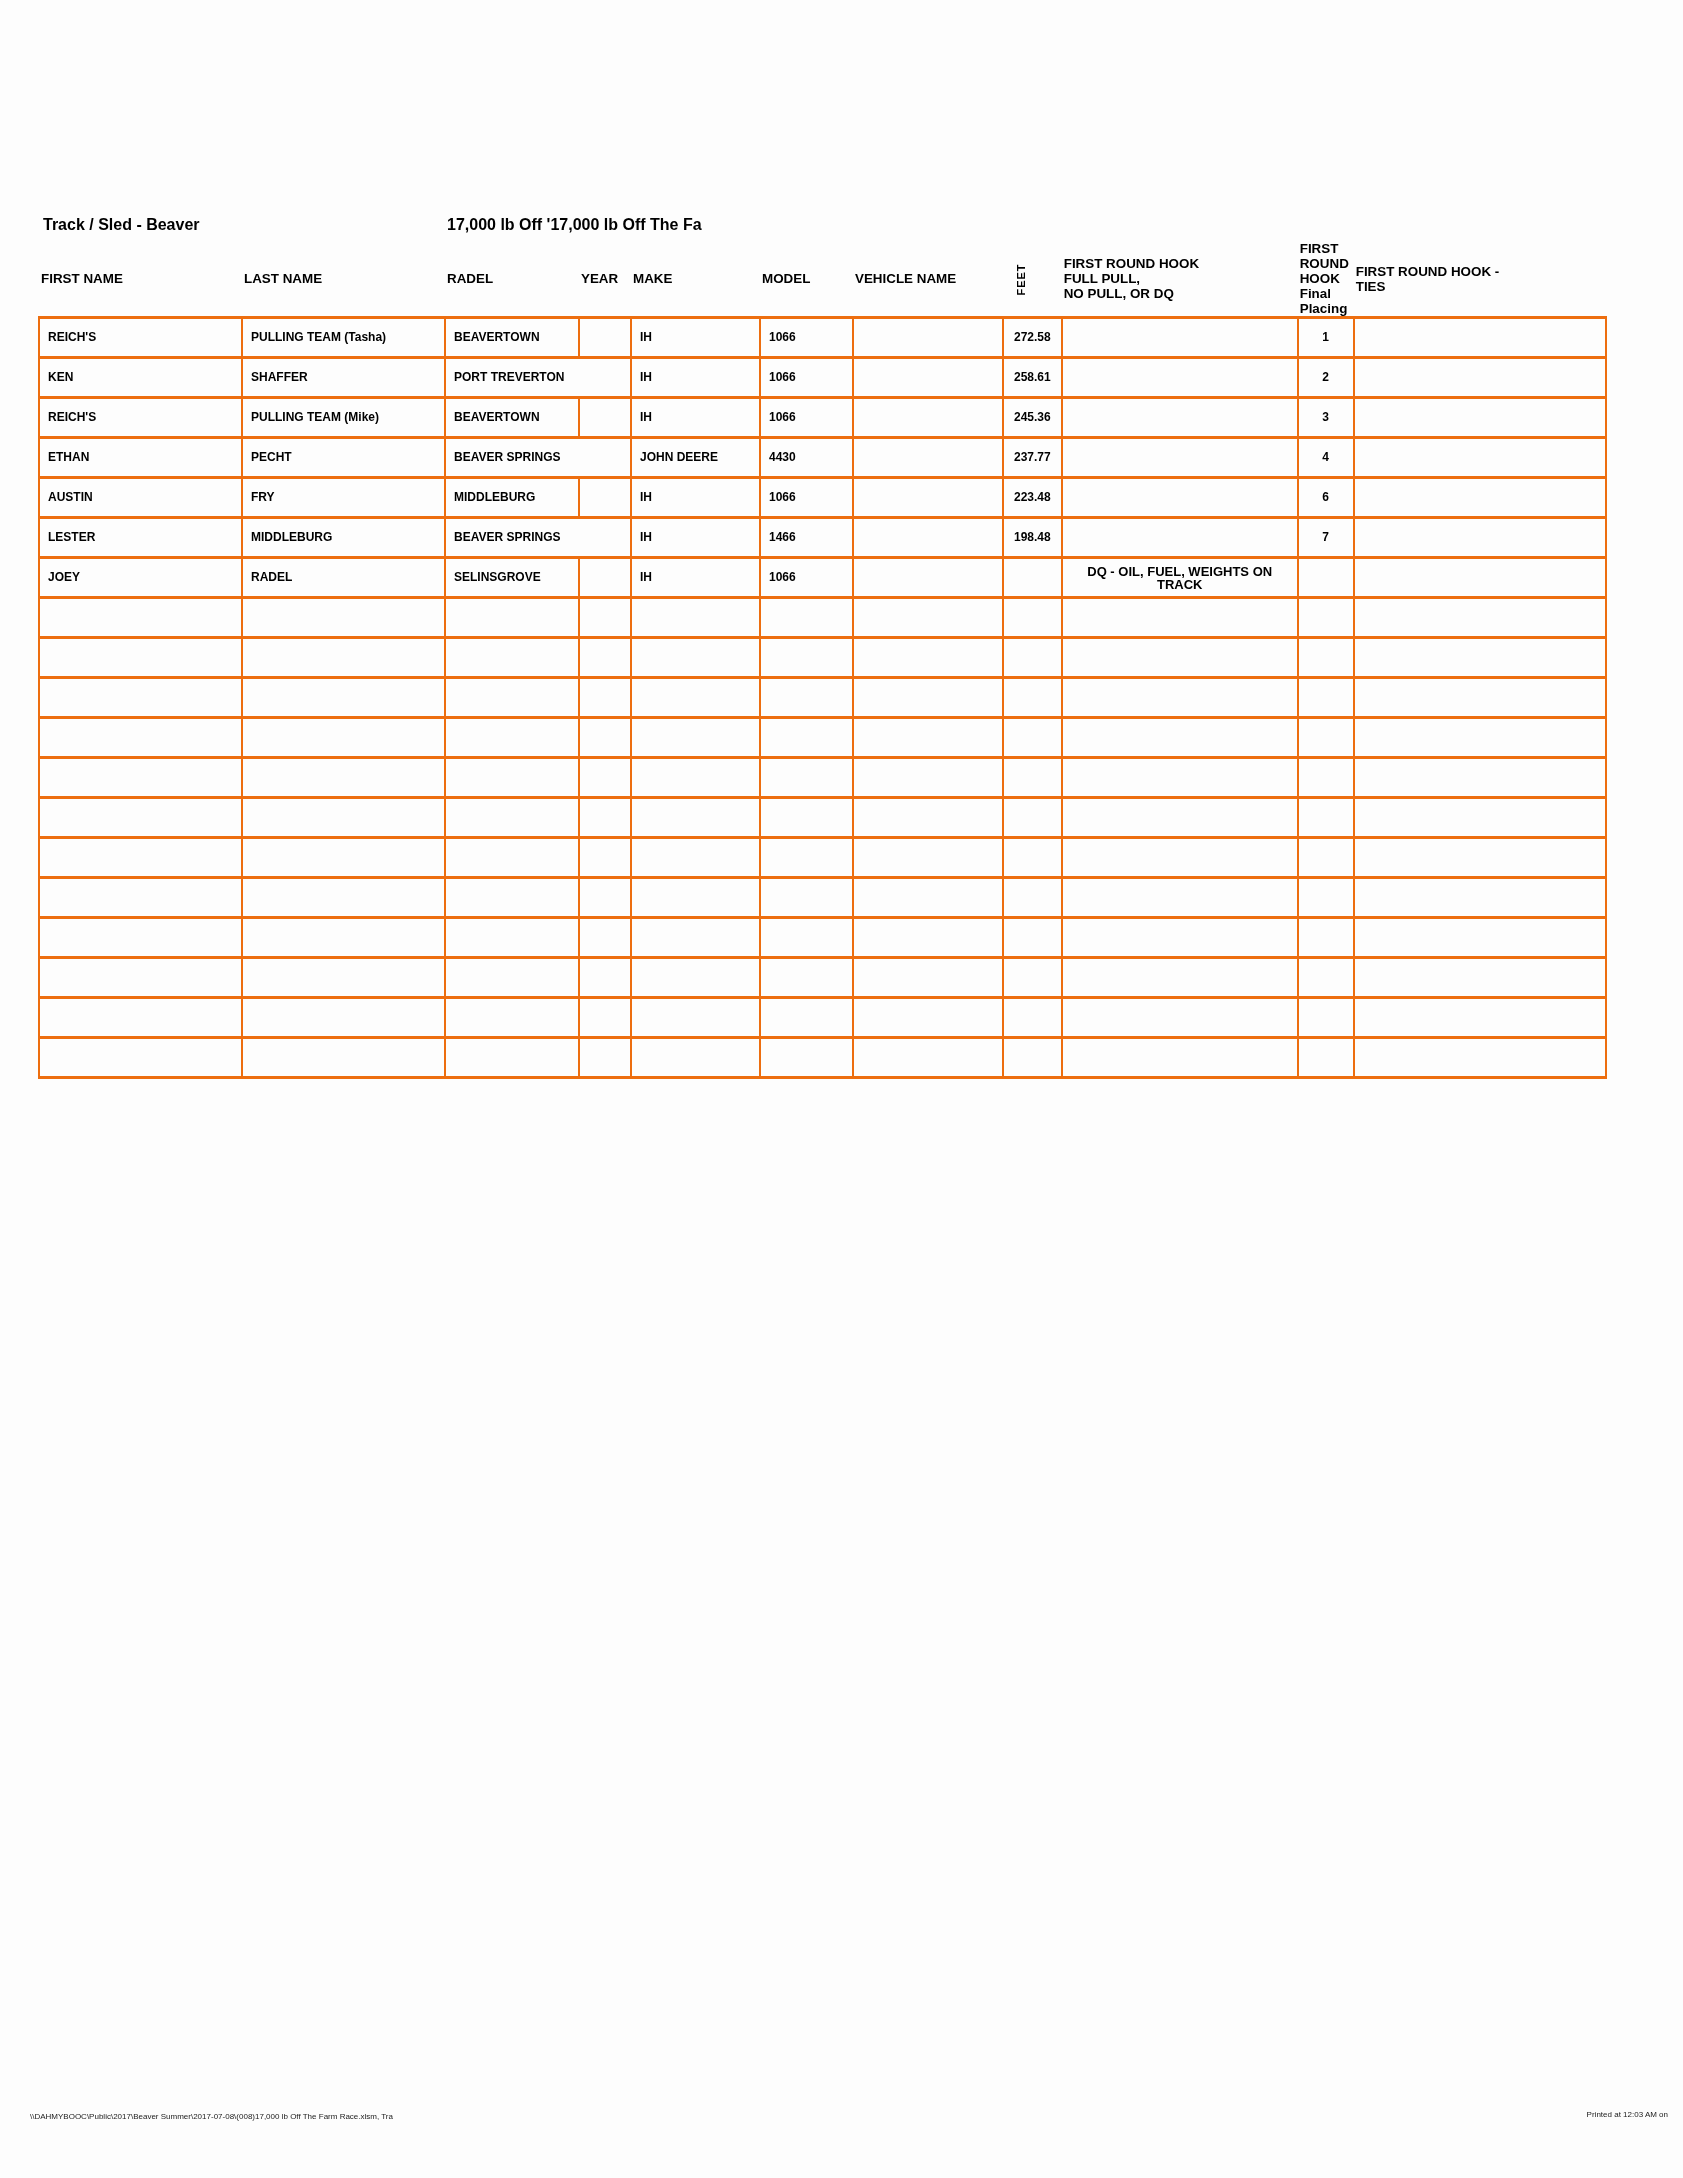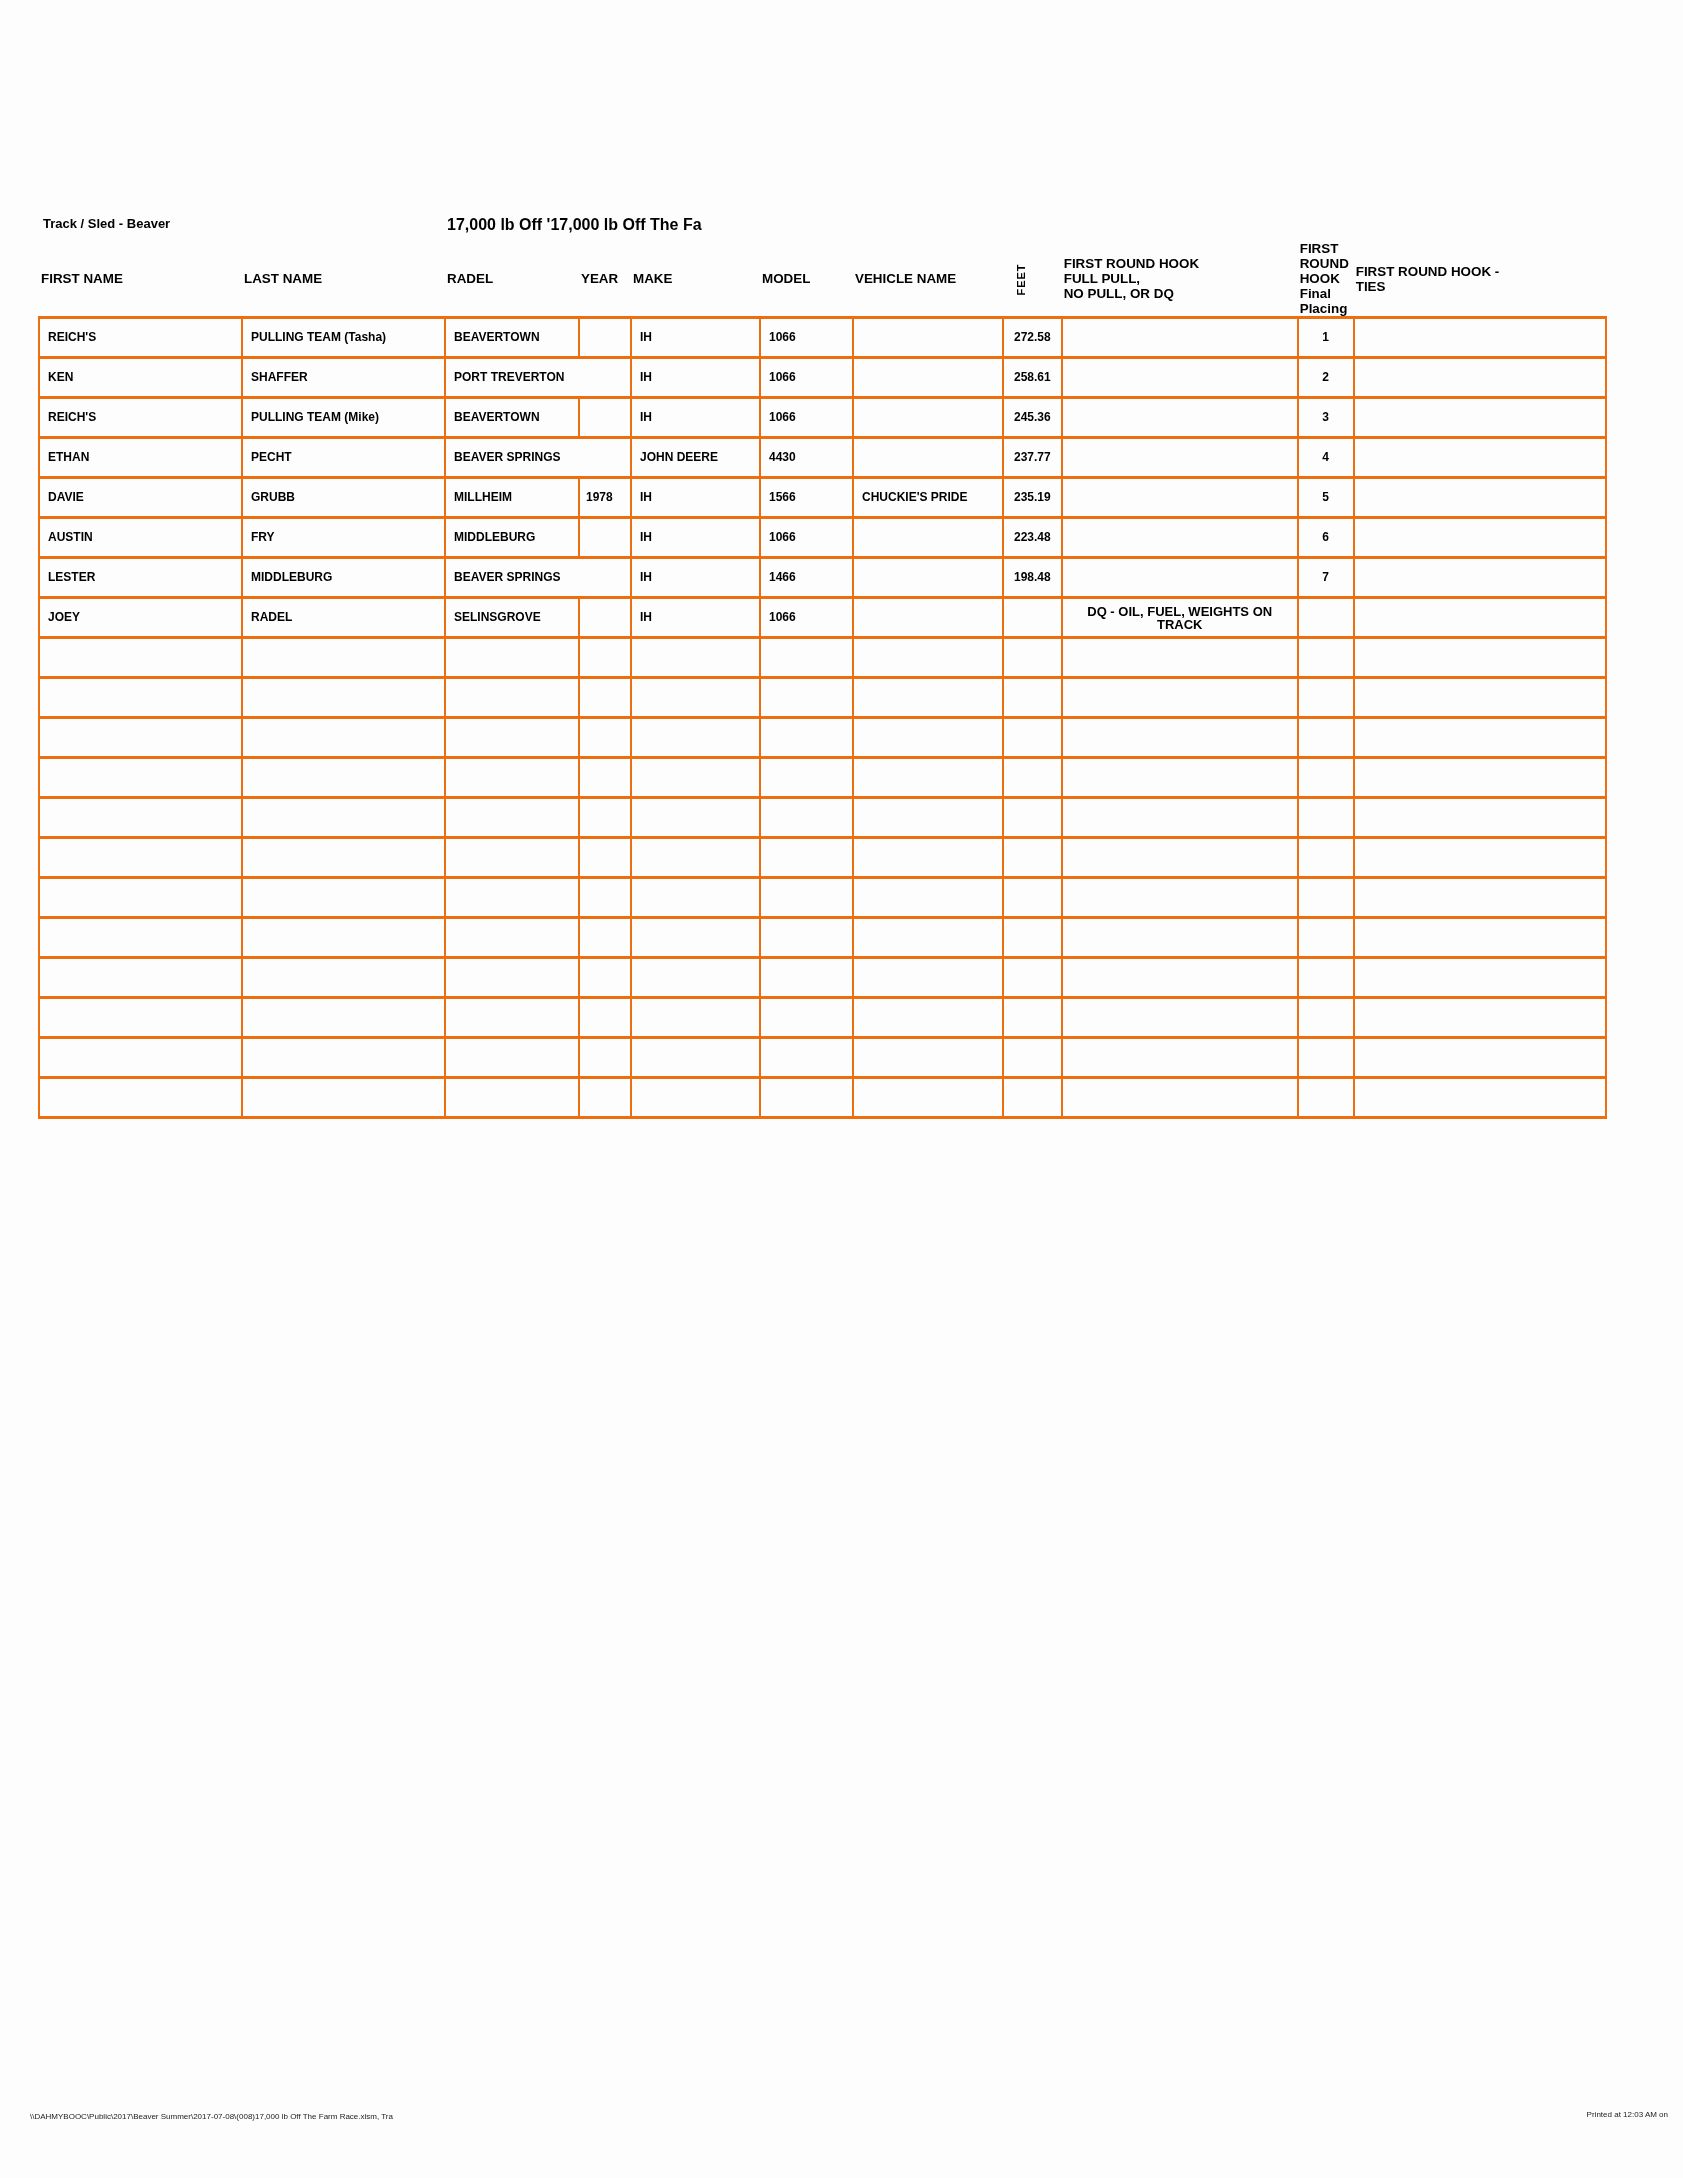--- a/index.html
+++ b/index.html
@@ -4,21 +4,21 @@
 <style>
   html,body{margin:0;padding:0;}
   body{
     width:1683px;height:2178px;position:relative;
     background:#fdfdfd;
     font-family:"Liberation Sans", sans-serif;
     color:#000;
   }
   .page-title-left{
     position:absolute;left:43px;top:216px;
-    font-size:13px;font-weight:bold;white-space:nowrap;
+    font-size:16px;font-weight:bold;white-space:nowrap;
   }
   .page-title-right{
     position:absolute;left:447px;top:216px;
     font-size:16px;font-weight:bold;white-space:nowrap;
     width:327px;overflow:hidden;
   }
   table.results{
     position:absolute;left:38px;top:241px;
     border-collapse:collapse;table-layout:fixed;
   }
@@ -145,33 +145,20 @@
         <td class="col-city" colspan="2">BEAVER SPRINGS</td>
         <td class="col-make">JOHN DEERE</td>
         <td class="col-model">4430</td>
         <td class="col-vehicle"></td>
         <td class="col-feet">237.77</td>
         <td class="col-hook"></td>
         <td class="col-placing">4</td>
         <td class="col-ties"></td>
       </tr>
       <tr>
-        <td class="col-first">DAVIE</td>
-        <td class="col-last">GRUBB</td>
-        <td class="col-city">MILLHEIM</td>
-        <td class="col-year">1978</td>
-        <td class="col-make">IH</td>
-        <td class="col-model">1566</td>
-        <td class="col-vehicle">CHUCKIE'S PRIDE</td>
-        <td class="col-feet">235.19</td>
-        <td class="col-hook"></td>
-        <td class="col-placing">5</td>
-        <td class="col-ties"></td>
-      </tr>
-      <tr>
         <td class="col-first">AUSTIN</td>
         <td class="col-last">FRY</td>
         <td class="col-city">MIDDLEBURG</td>
         <td class="col-year"></td>
         <td class="col-make">IH</td>
         <td class="col-model">1066</td>
         <td class="col-vehicle"></td>
         <td class="col-feet">223.48</td>
         <td class="col-hook"></td>
         <td class="col-placing">6</td>

